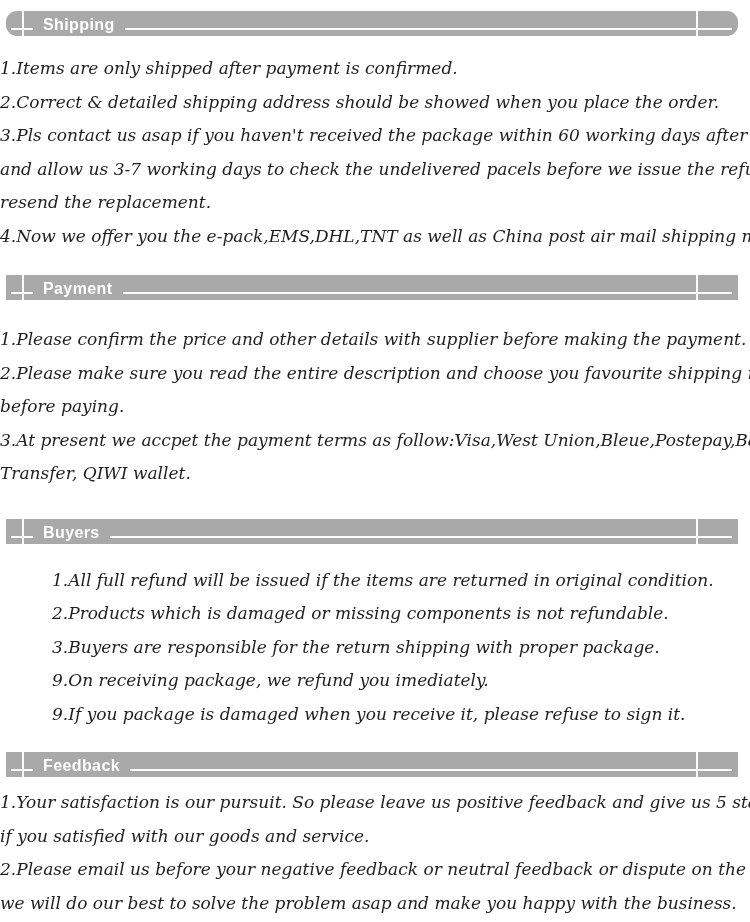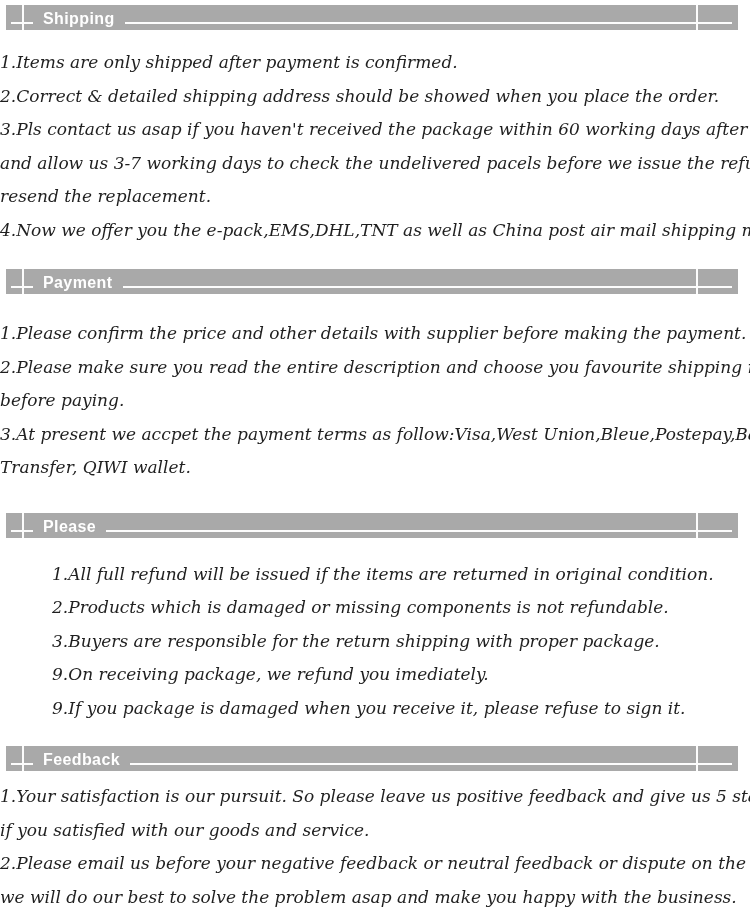--- a/index.html
+++ b/index.html
@@ -70,21 +70,21 @@
     margin: 0;
     font-family: "DejaVu Serif", serif;
     font-style: italic;
     font-size: 17px;
     line-height: 33.5px;
     color: #1f1f1f;
     white-space: nowrap;
   }
 
   
-  #section-shipping .section-header { margin-top: 5px; }
+  #section-shipping .section-header { margin-top: 11px; border-radius: 11px; }
   #section-shipping .lines          { padding-top: 16px; }
 
   #section-payment .section-header  { margin-top: 22px; }
   #section-payment .lines           { padding-top: 23px; }
 
   #section-refund .section-header   { margin-top: 28px; }
   #section-refund .lines            { padding-top: 20px; padding-left: 20px; margin-left: 32px; }
 
   #section-feedback .section-header { margin-top: 21px; }
   #section-feedback .lines          { padding-top: 9px; }
@@ -123,21 +123,21 @@
       <p>2.Please make sure you read the entire description and choose you favourite shipping methods</p>
       <p>before paying.</p>
       <p>3.At present we accpet the payment terms as follow:Visa,West Union,Bleue,Postepay,Bank</p>
       <p>Transfer, QIWI wallet.</p>
     </div>
   </div>
 
   <div class="section" id="section-refund">
     <div class="section-header">
       <div class="sh-hline"></div>
-      <span class="sh-label">Please</span>
+      <span class="sh-label">Buyers</span>
       <div class="sh-vline left"></div>
       <div class="sh-vline right"></div>
     </div>
     <div class="lines">
       <p>1.All full refund will be issued if the items are returned in original condition.</p>
       <p>2.Products which is damaged or missing components is not refundable.</p>
       <p>3.Buyers are responsible for the return shipping with proper package.</p>
       <p>9.On receiving package, we refund you imediately.</p>
       <p>9.If you package is damaged when you receive it, please refuse to sign it.</p>
     </div>

